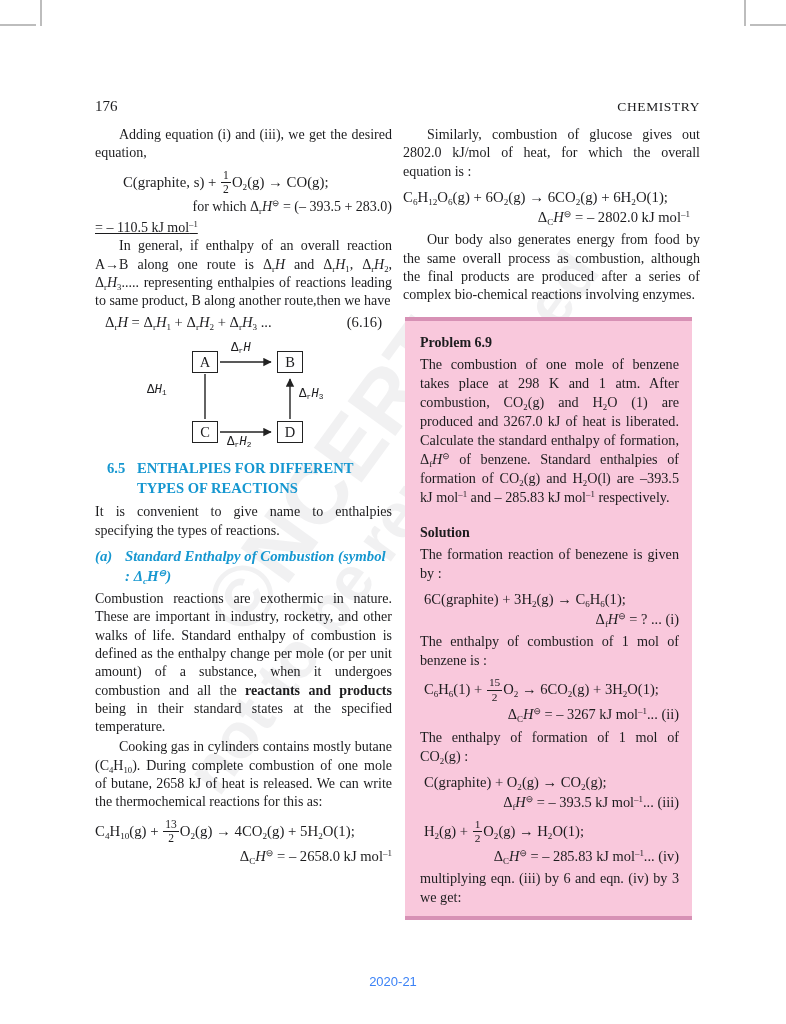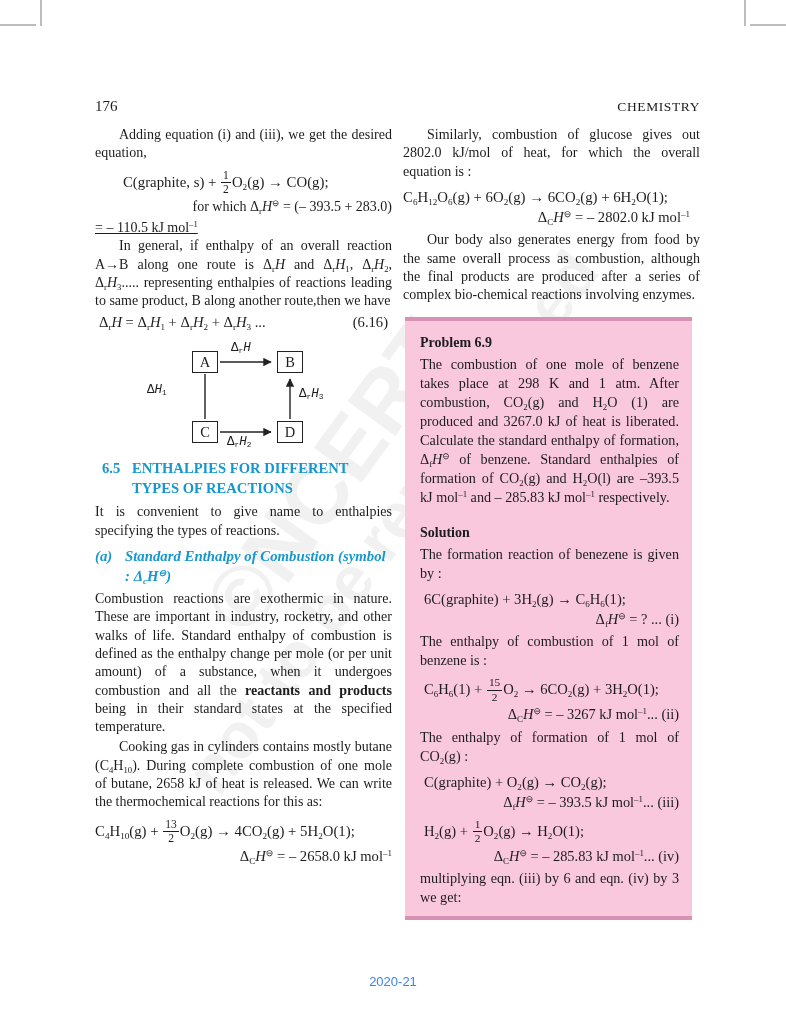--- a/index.html
+++ b/index.html
@@ -30,23 +30,23 @@
   .mt{}
   sub,sup{font-size:0.62em;line-height:0;}
   sup{vertical-align:0.55em;}
   sub{vertical-align:-0.3em;}
   .eq{font-size:14.8px;margin:7px 0 2px;line-height:1.25;}
   .eq-ind{margin-left:28px;}
   .frac{display:inline-block;vertical-align:-0.55em;text-align:center;font-size:0.78em;line-height:1;margin:0 1px;}
   .frac .fnum{display:block;border-bottom:1px solid currentColor;padding:0 2px 1px;}
   .frac .fden{display:block;padding-top:1px;}
   .dh{text-align:right;font-size:14.6px;margin:1px 0 4px;line-height:1.3;}
-  .eqrow{display:flex;justify-content:space-between;align-items:baseline;font-size:14.6px;margin:4px 4px 2px;}
+  .eqrow{display:flex;justify-content:space-between;align-items:baseline;font-size:14.6px;margin:4px 10px 2px;}
   
-  .h-blue{color:#1697d0;font-weight:bold;font-size:14.6px;line-height:19.5px;display:flex;margin:10px 7px 5px;text-align:left;}
+  .h-blue{color:#1697d0;font-weight:bold;font-size:14.6px;line-height:19.5px;display:flex;margin:10px 12px 5px;text-align:left;}
   .h-blue .hnum{flex:0 0 30px;}
   .h-sub{color:#1697d0;font-weight:bold;font-style:italic;font-size:14.8px;line-height:19.5px;display:flex;margin:7px 0 4px;}
   .h-sub .hnum{flex:0 0 30px;}
   
   .diagram{position:relative;width:220px;height:110px;margin:8px 0 2px 44px;}
   .diagram svg{position:absolute;left:0;top:0;}
   .dbox{position:absolute;width:24px;height:20px;border:1.5px solid #222;
         text-align:center;line-height:20px;font-size:14.5px;background:#fff;}
   .dlabel{position:absolute;font-size:12.5px;white-space:nowrap;font-family:Liberation Mono, monospace;}
   

